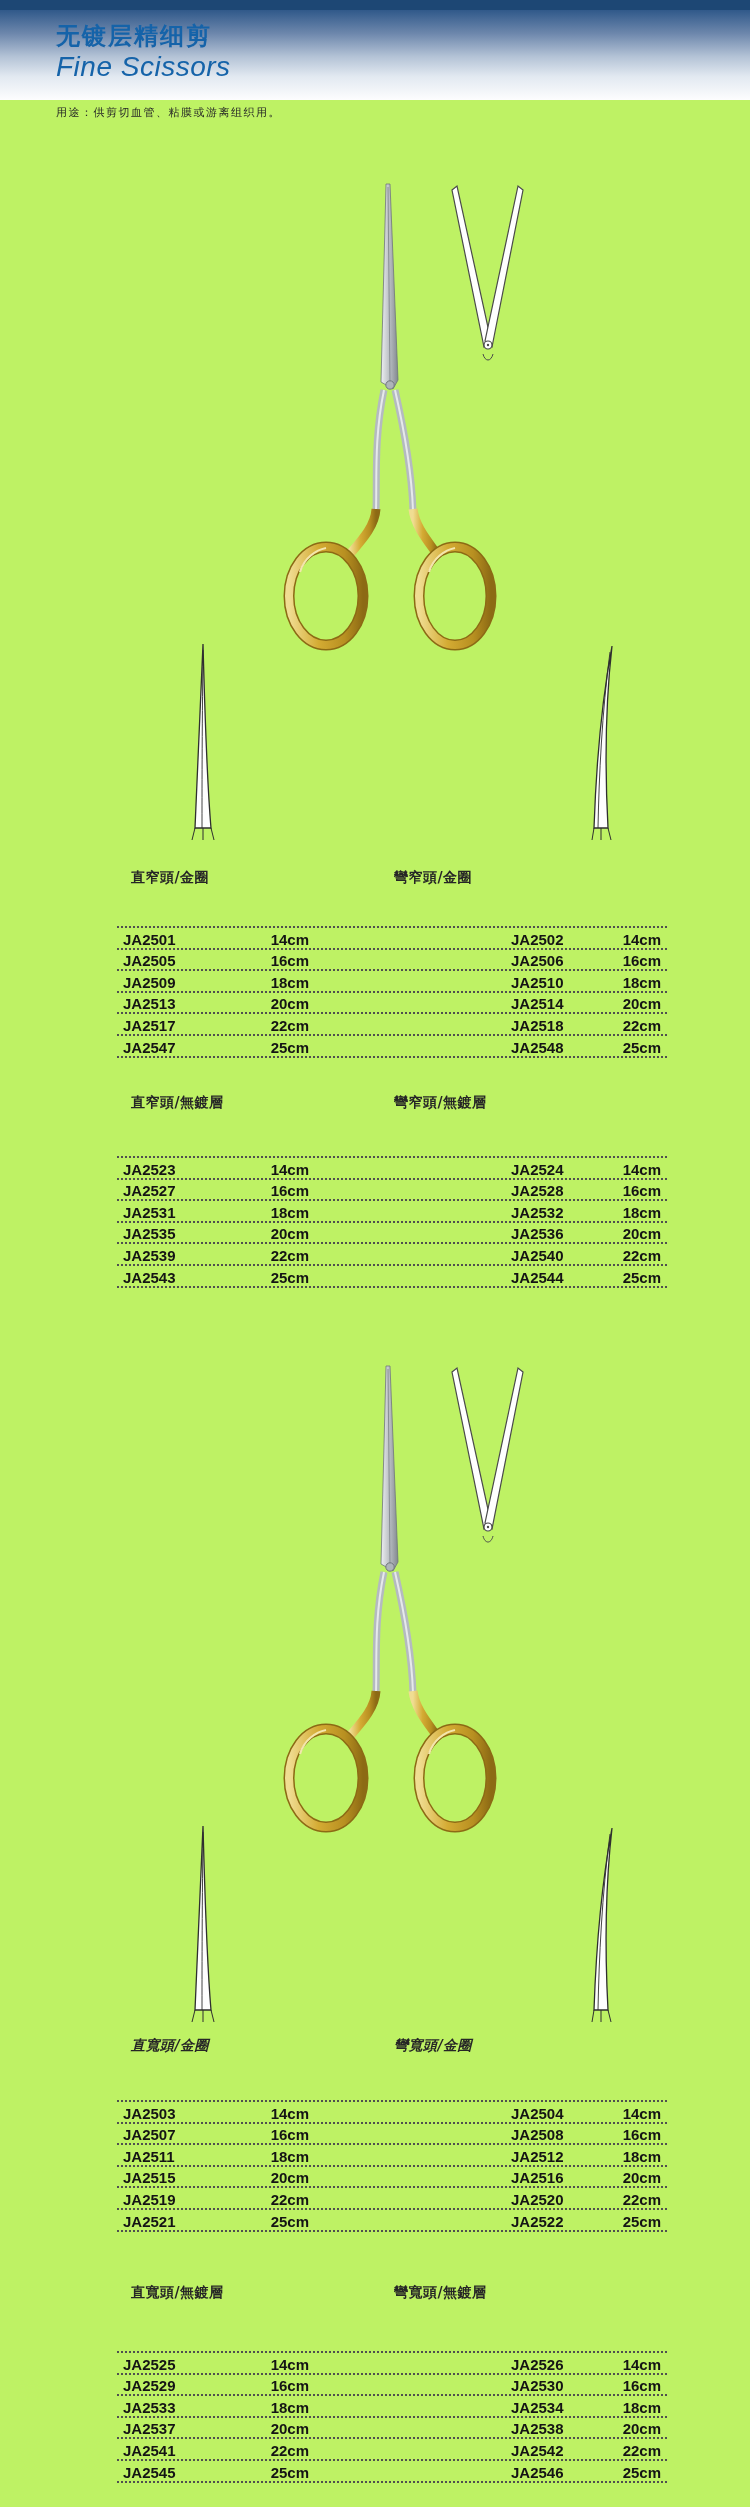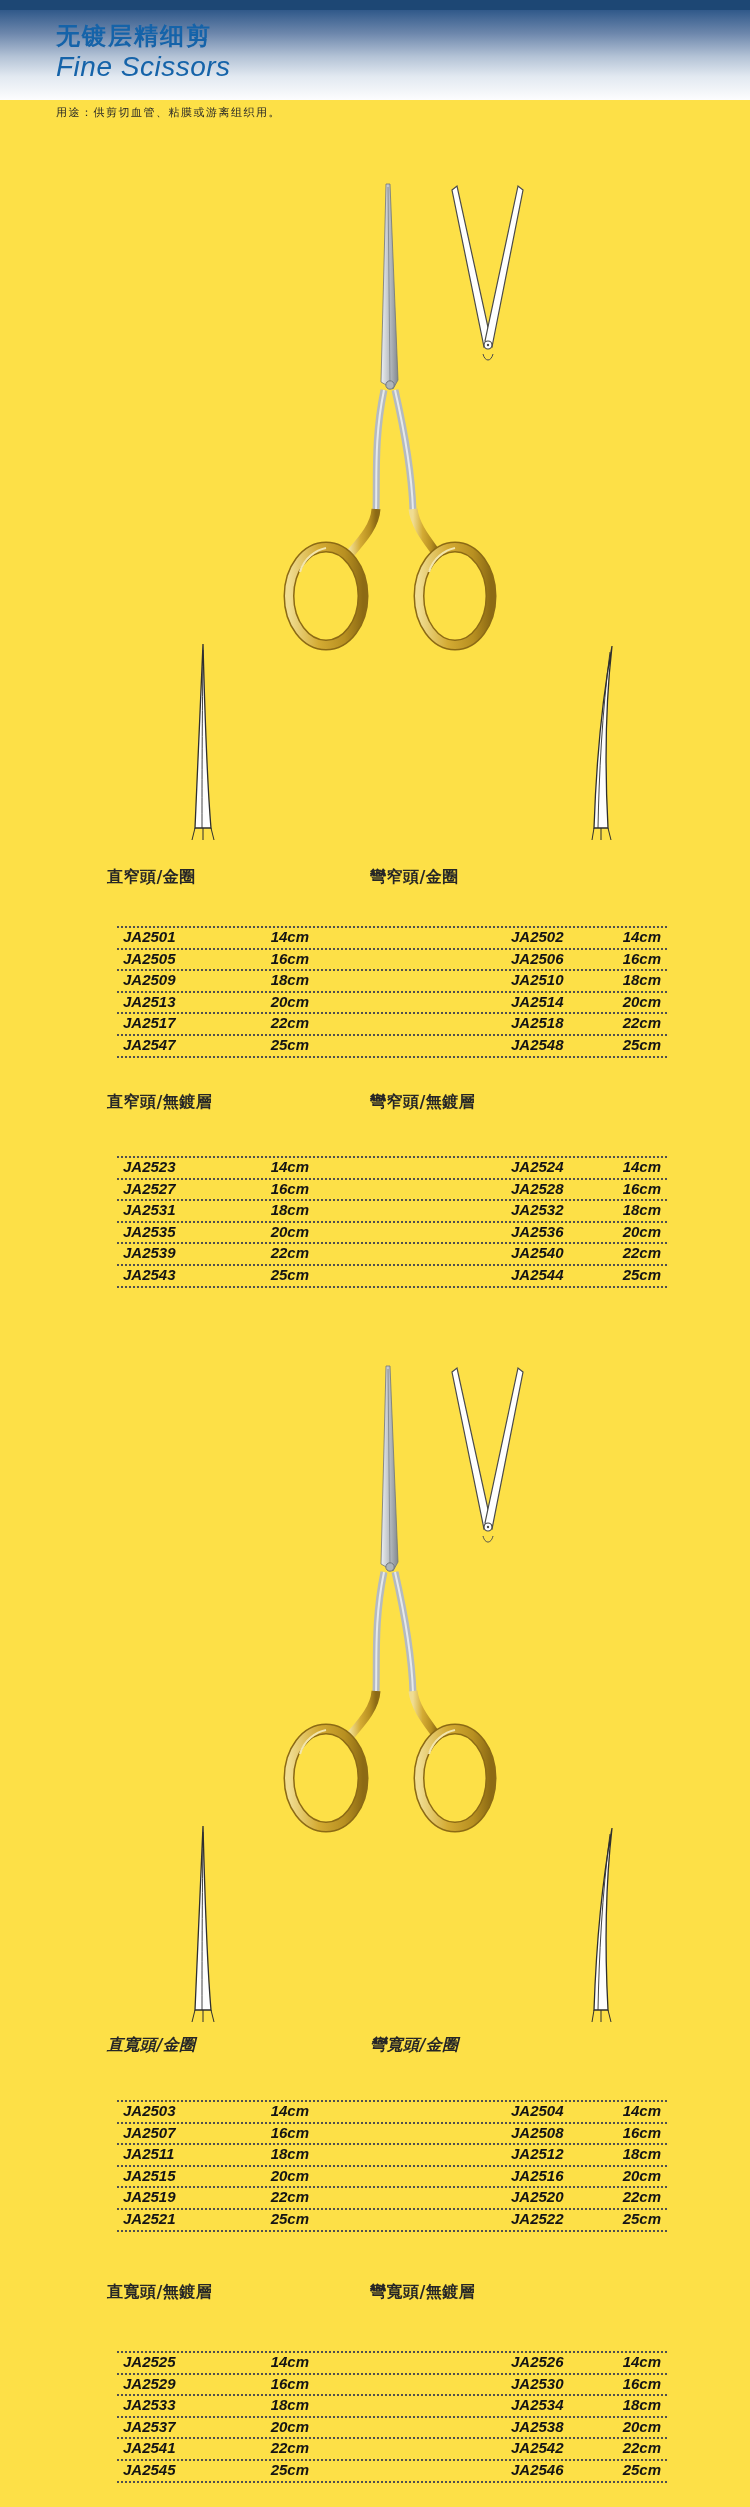--- a/index.html
+++ b/index.html
@@ -1,44 +1,44 @@
 <!DOCTYPE html>
 <html><head>
 <meta charset="utf-8">
 <style>
   html,body{margin:0;padding:0;background:#ffffff;}
   .page{
     position:relative;width:750px;height:2507px;margin:0 auto;
-    background:#fde047;overflow:hidden;
+    background:#bef264;overflow:hidden;
     font-family:"Liberation Sans",sans-serif;
   }
   
   .hdr{position:absolute;top:0;left:0;width:750px;height:100px;}
   .hdr-bar{position:absolute;top:0;left:0;width:100%;height:10px;background:#1d4774;}
   .hdr-grad{position:absolute;top:10px;left:0;width:100%;height:90px;
     background:linear-gradient(#30598a 0%,#6d87ac 26%,#b4c3d6 52%,#e2e9f1 74%,#fdfdfe 100%);}
   .title-cn{position:absolute;left:56px;top:22px;font-size:24px;font-weight:bold;
     color:#1563a9;letter-spacing:2px;line-height:28px;}
   .title-en{position:absolute;left:56px;top:52px;font-size:28px;font-style:italic;
     color:#1563a9;letter-spacing:0.5px;line-height:30px;text-align:right;}
   .usage{position:absolute;left:56px;top:102px;font-size:11px;color:#262626;
     letter-spacing:1.5px;line-height:20px;}
   
   .fig{position:absolute;left:0;width:750px;height:660px;}
   .fig1{top:180px;} .fig2{top:1362px;}
   
   .sec-h{position:absolute;font-family:"DejaVu Serif","Liberation Serif",serif;
-    font-weight:bold;font-size:16px;color:#262626;letter-spacing:0.5px;line-height:20px;}
+    font-weight:bold;font-size:14px;color:#262626;letter-spacing:0.5px;line-height:20px;margin-left:24px;}
   .sec-h.lft{left:107px;} .sec-h.rgt{left:370px;text-align:center;}
   .s1{top:867px;} .s2{top:1092px;} .s3{top:2035px;font-style:italic;} .s4{top:2282px;}
   
   .spec-table{position:absolute;left:117px;width:550px;border-top:2px dotted #4f4f4f;}
   .t1{top:926px;} .t2{top:1156px;} .t3{top:2100px;} .t4{top:2351px;}
-  .trow{display:flex;align-items:flex-start;height:21.6px;border-bottom:2px dotted #4f4f4f;
-    box-sizing:border-box;font-style:italic;font-weight:bold;font-size:15px;color:#141414;}
+  .trow{display:flex;align-items:flex-end;height:21.6px;border-bottom:2px dotted #4f4f4f;
+    box-sizing:border-box;font-weight:bold;font-size:15px;color:#141414;}
   .c-code1{width:134px;padding-left:6px;}
   .c-size1{width:52px;text-align:right;}
   .spacer{flex:1;}
   .c-code2{width:92px;}
   .c-size2{width:58px;text-align:right;padding-right:6px;}
 </style>
 </head>
 <body>
 
 <div class="page">

